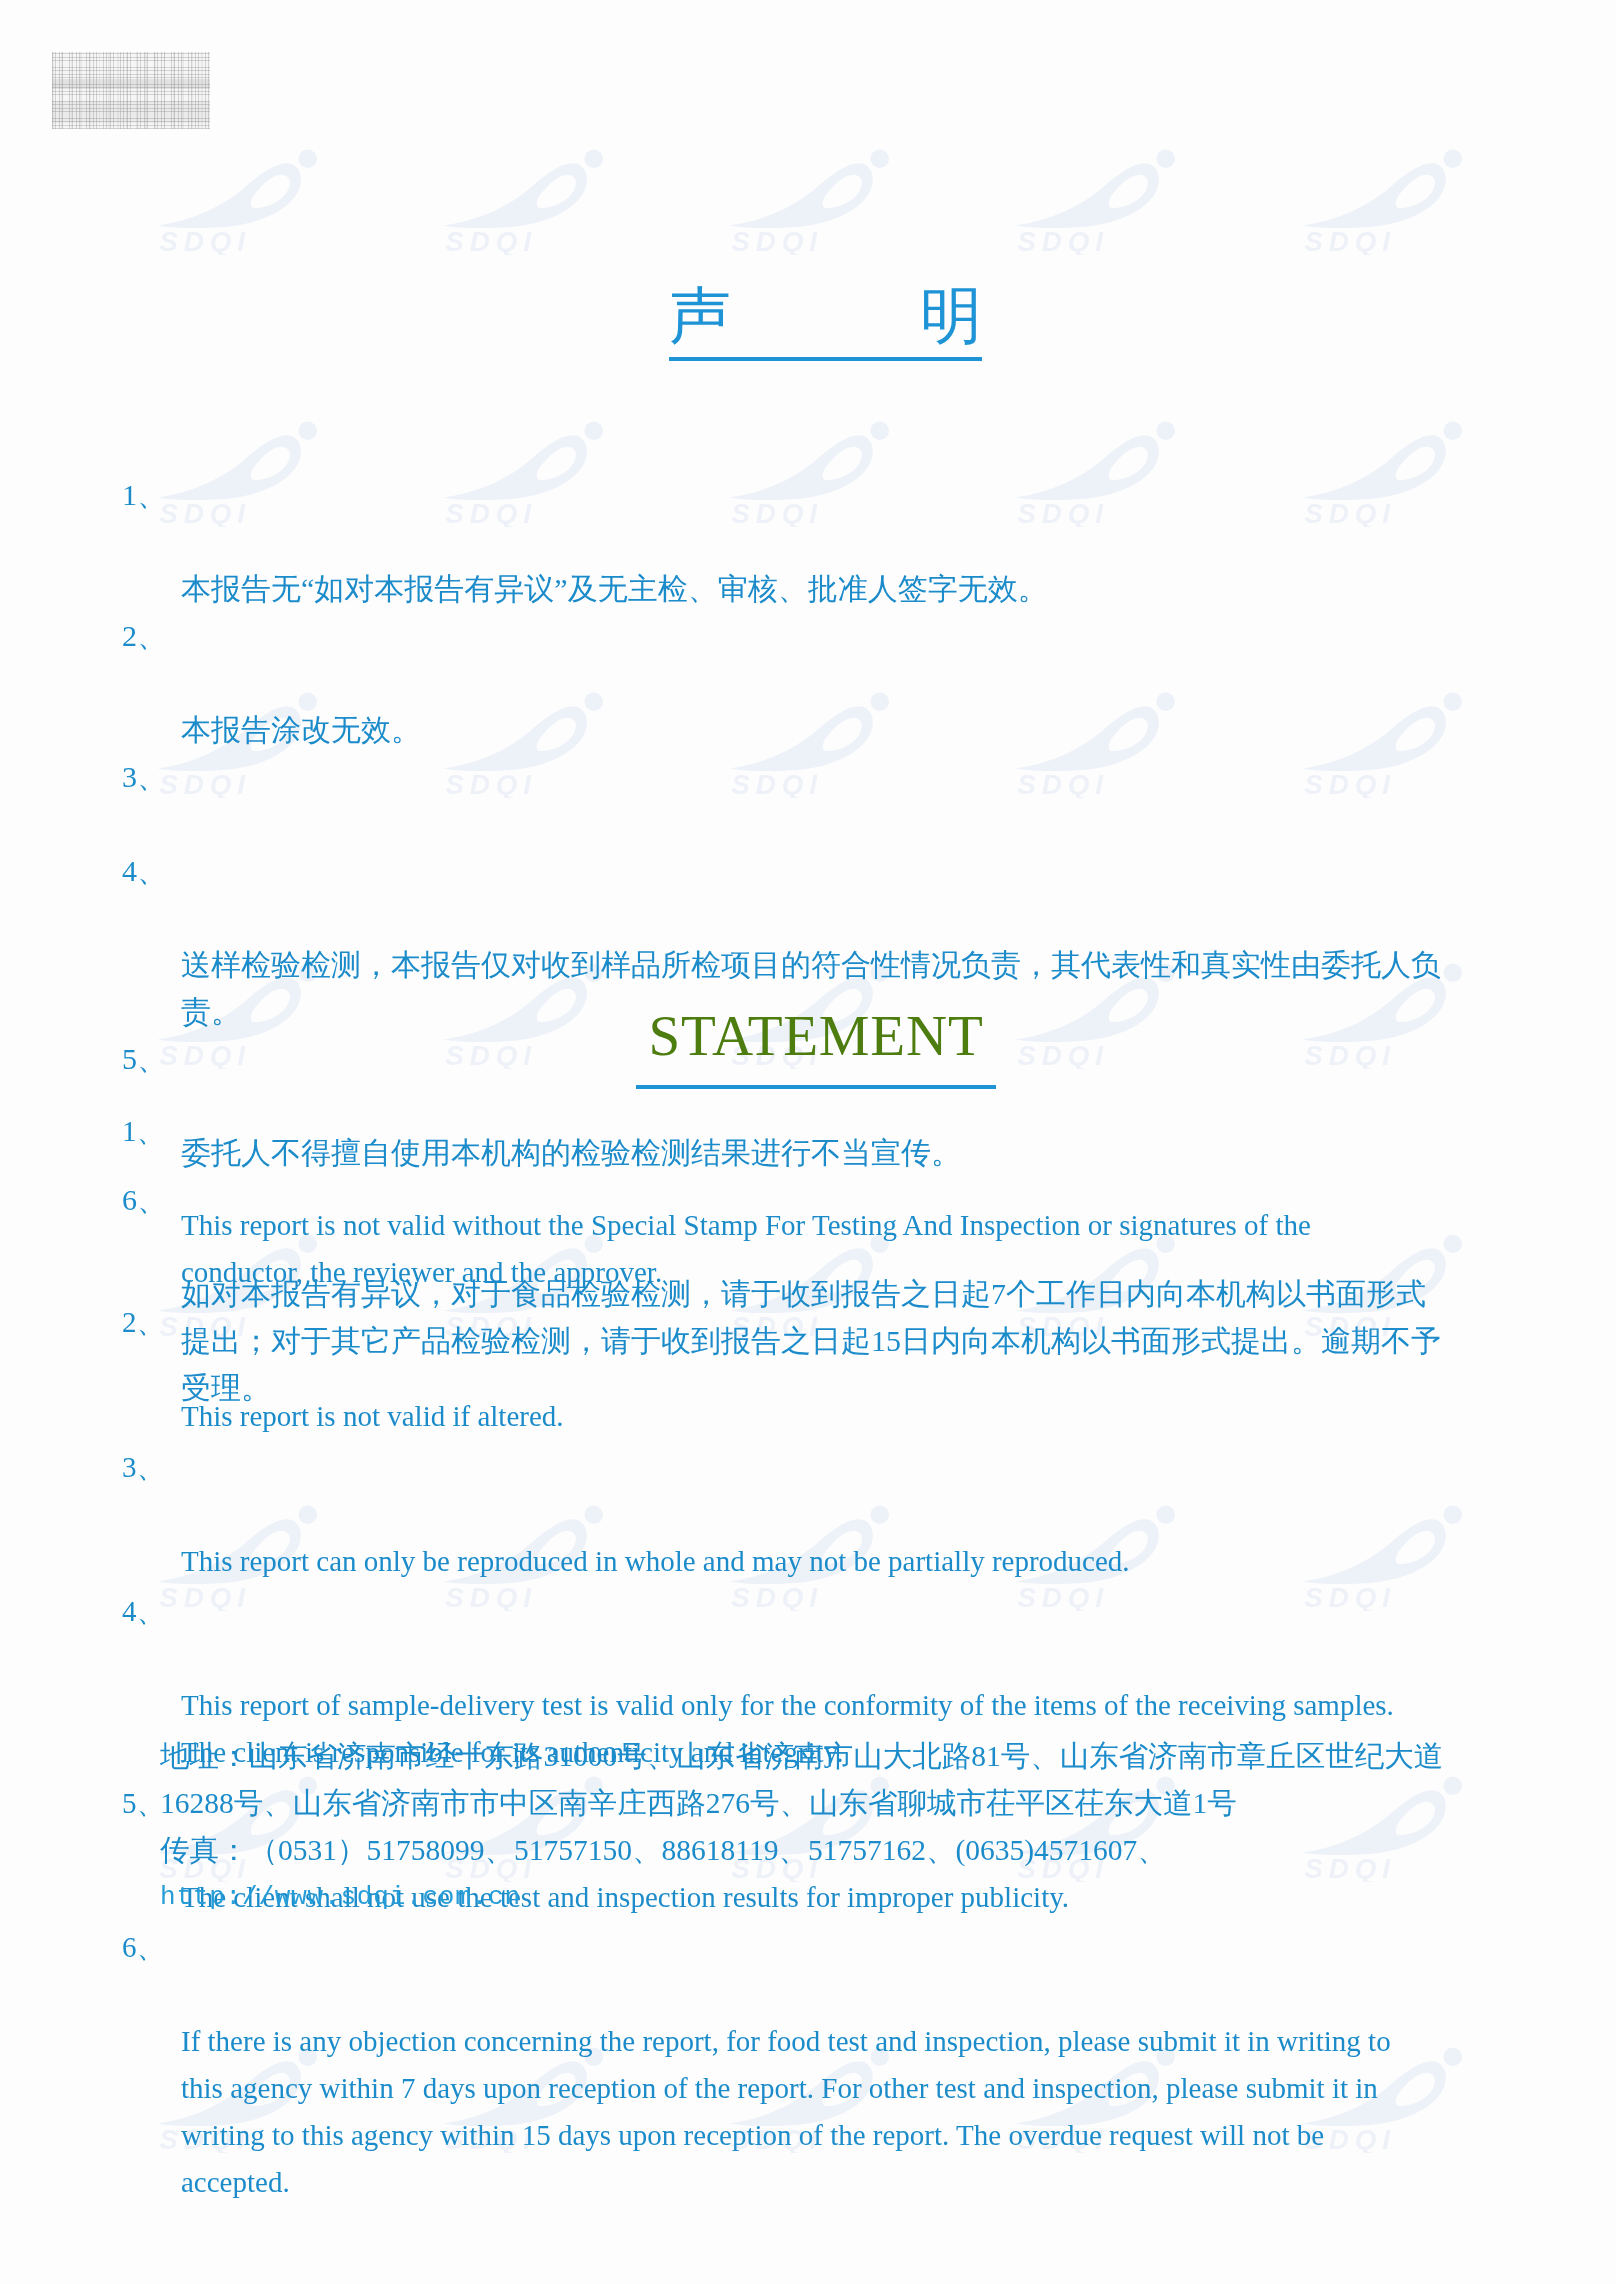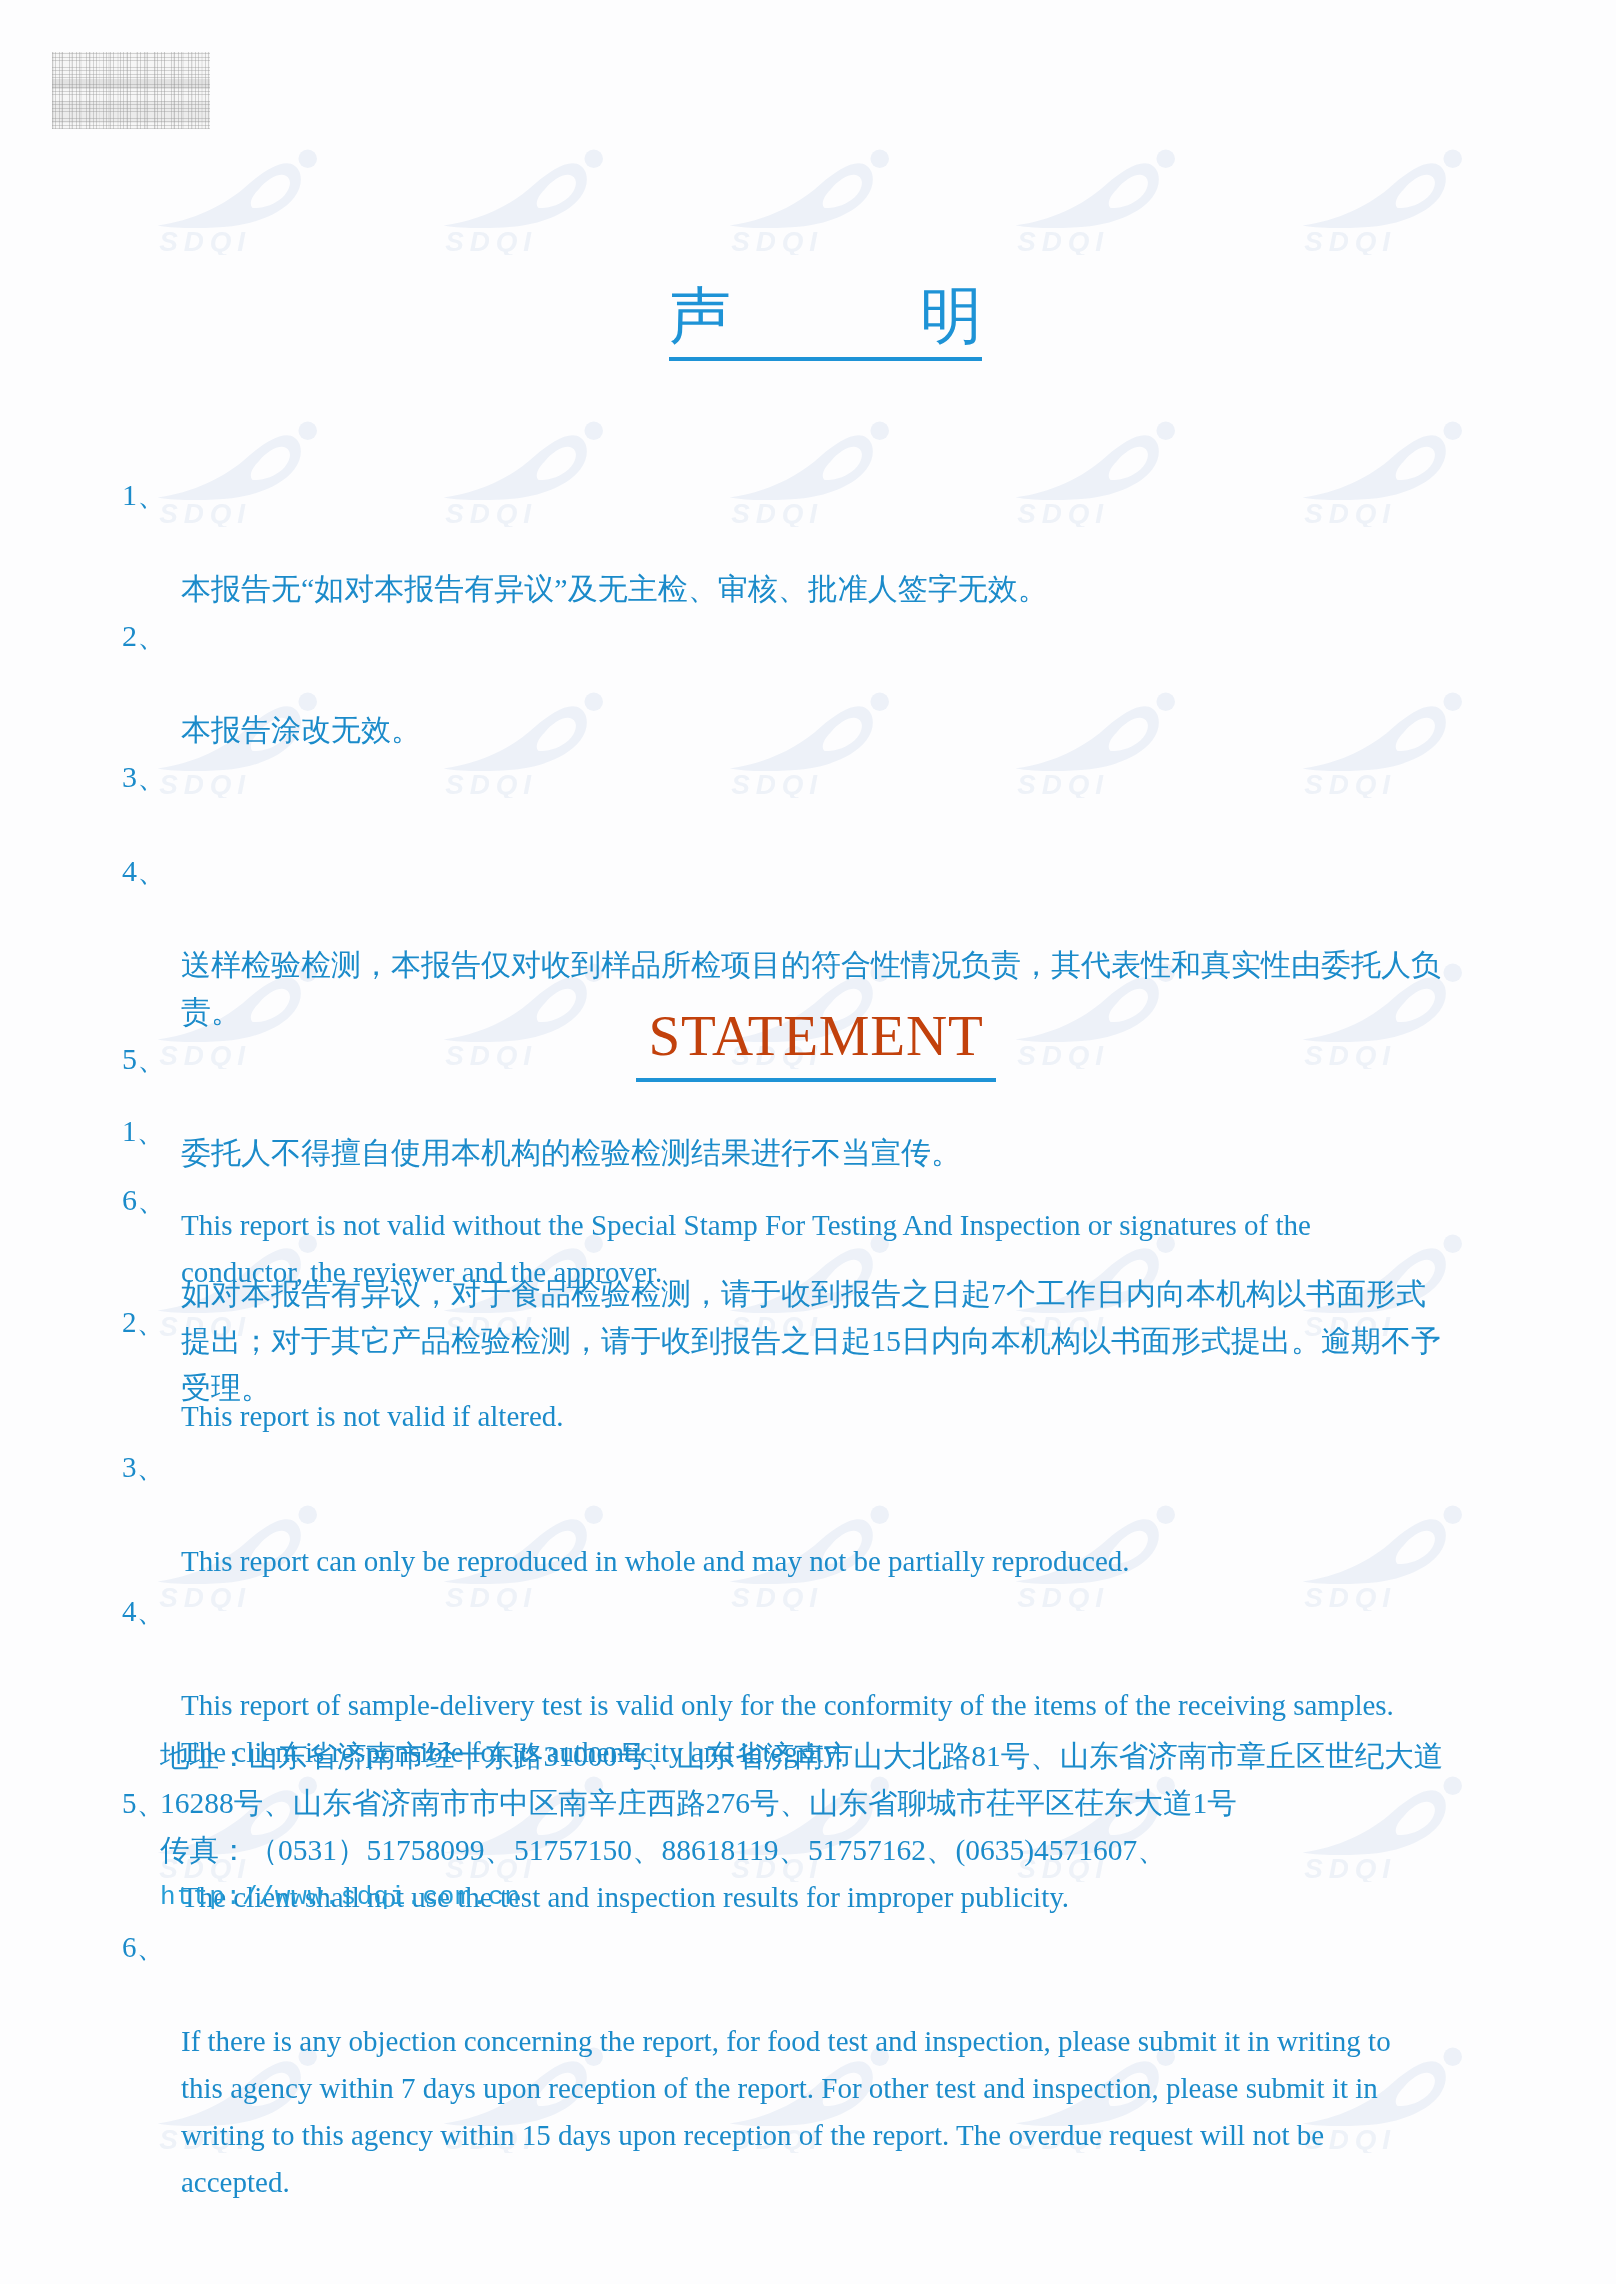--- a/index.html
+++ b/index.html
@@ -31,22 +31,22 @@
 
   
   .cn-title{
     position:absolute;left:669px;top:285px;width:313px;z-index:2;
     display:flex;justify-content:space-between;
     font-size:62px;line-height:1;color:#1e93d6;
     border-bottom:4.2px solid #1e93d6;padding-bottom:10px;
   }
   .en-title{
     position:absolute;left:636px;top:1000px;width:360px;z-index:2;
-    text-align:center;font-size:57px;line-height:1.25;color:#c2410c;
-    border-bottom:4.2px solid #1e93d6;padding-bottom:7px;
+    text-align:center;font-size:57px;line-height:1.25;color:#4d7c0f;
+    border-bottom:4.2px solid #1e93d6;padding-bottom:14px;
     letter-spacing:0.8px;
   }
 
   
   .list{position:absolute;z-index:2;color:#1b8bca;}
   .cn-list{left:122px;top:471px;width:1423px;font-size:30px;line-height:47px;}
   .en-list{left:122px;top:1108px;width:1431px;font-size:29px;line-height:47px;}
   .li{position:relative;padding-left:59px;white-space:pre-line;}
   .en-list .li{margin-bottom:3.4px;}
   .li .num{position:absolute;left:0;top:0;}

